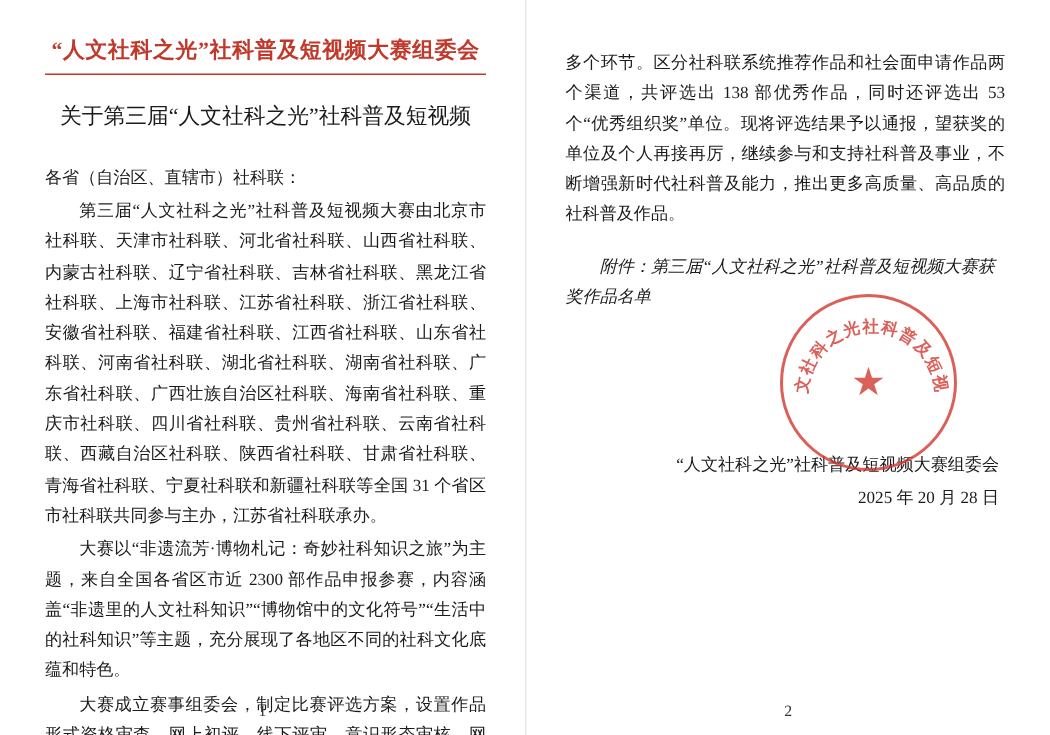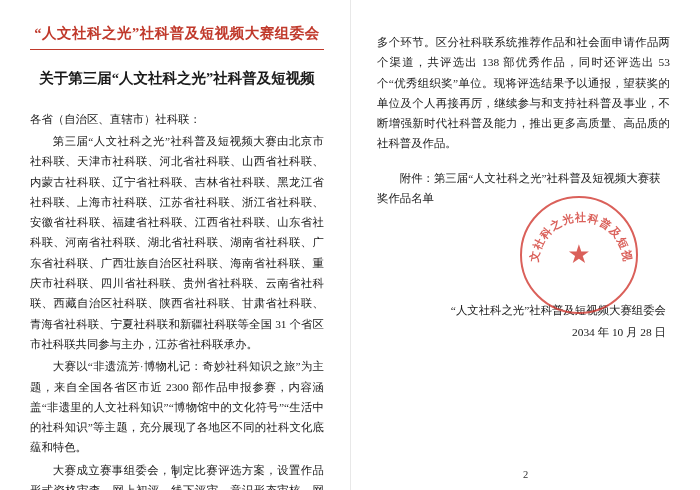--- a/index.html
+++ b/index.html
@@ -46,40 +46,41 @@
     margin-bottom: 6px;
     white-space: nowrap;
   }
   .header-rule {
     border: none;
     border-top: 1.6px solid #c0392b;
     margin: 0 0 16px 0;
   }
   .doc-title {
     text-align: center;
-    font-weight: bold;
+    font-weight: normal;
     font-size: 14.5px;
     line-height: 1.7;
     margin: 10px 6px 18px 6px;
   }
   .body-text {
     font-size: 11.4px;
     line-height: 1.78;
     text-align: justify;
     text-justify: inter-ideograph;
     margin: 0 0 2px 0;
   }
   .indent2 {
     text-indent: 2em;
   }
   .attach {
     text-indent: 2em;
     font-size: 11.4px;
     line-height: 1.78;
     margin-top: 14px;
+    font-style: italic;
   }
   .sign-block {
     margin-top: 92px;
     text-align: right;
     font-size: 11.4px;
     line-height: 1.9;
     padding-right: 4px;
   }
   .seal-wrap {
     position: absolute;
@@ -178,19 +179,19 @@
           <text>
             <textPath href="#arcpath" startOffset="50%" text-anchor="middle">人文社科之光社科普及短视频</textPath>
           </text>
         </svg>
         <div class="seal-star">★</div>
       </div>
     </div>
 
     <div class="sign-block">
       <div>“人文社科之光”社科普及短视频大赛组委会</div>
-      <div>2034 年 10 月 28 日</div>
+      <div>2025 年 20 月 28 日</div>
     </div>
 
     <div class="page-number">2</div>
   </div>
 
 </div>
 
 </body></html>

